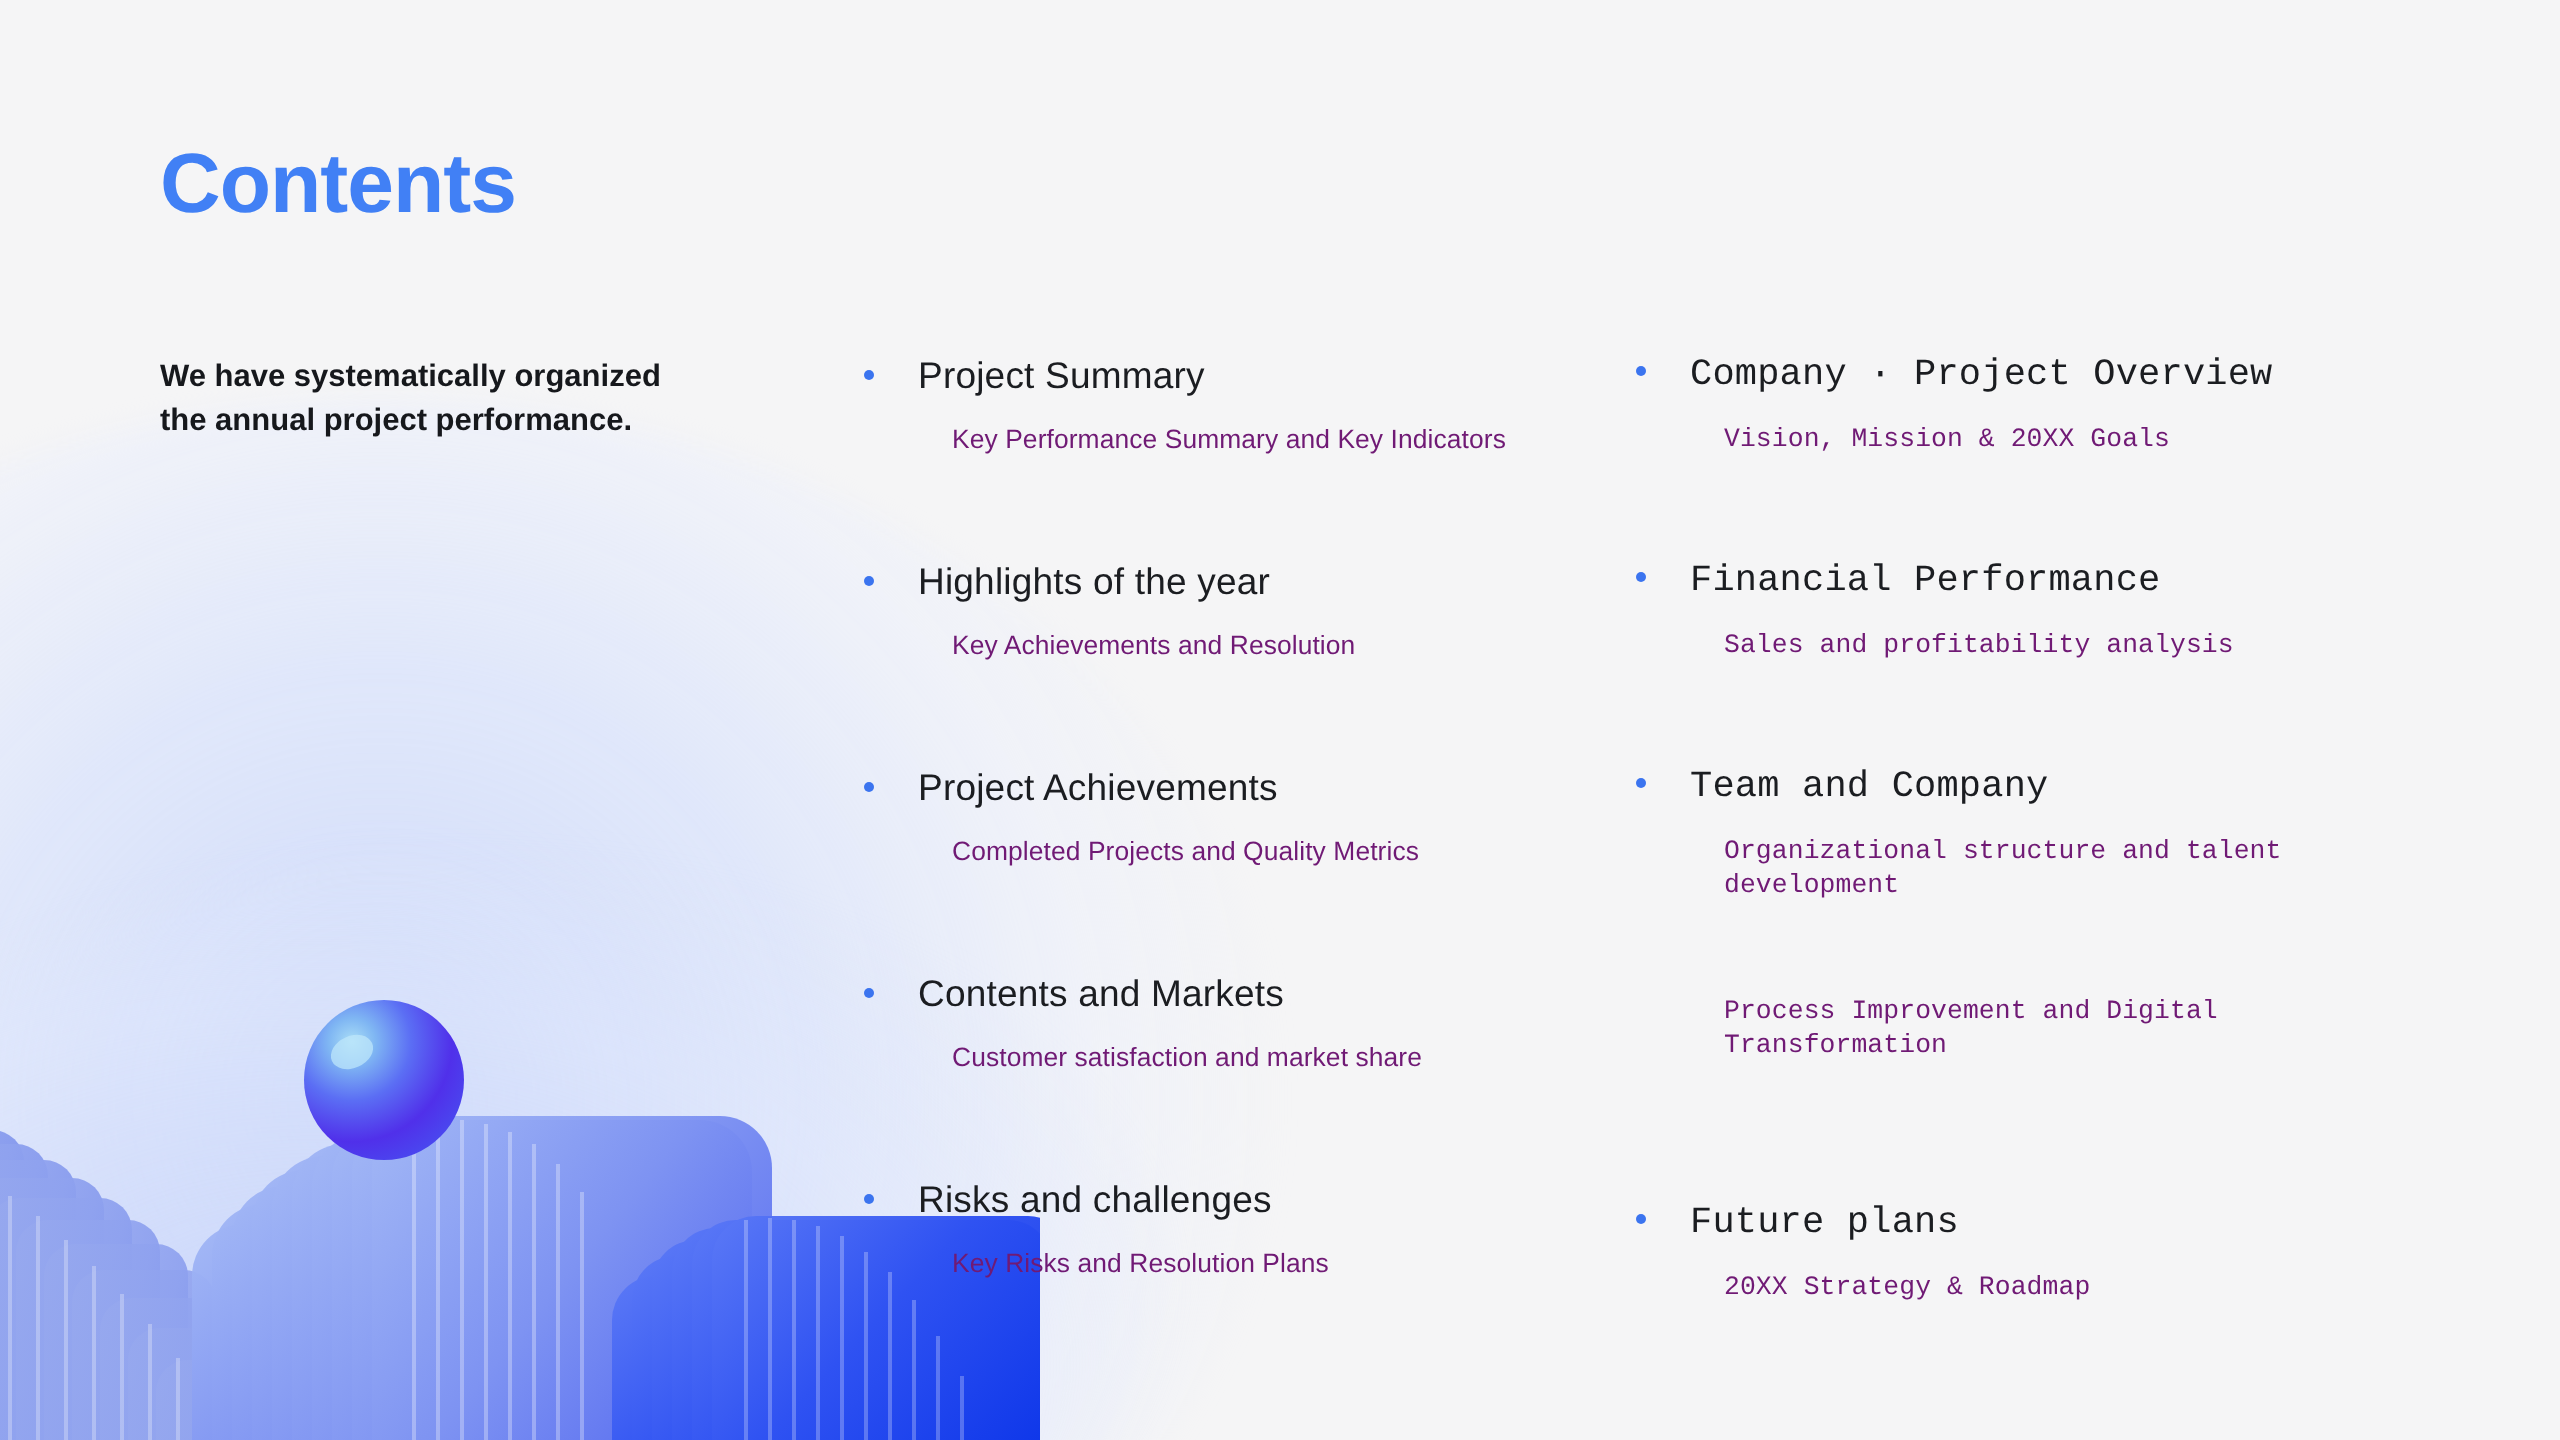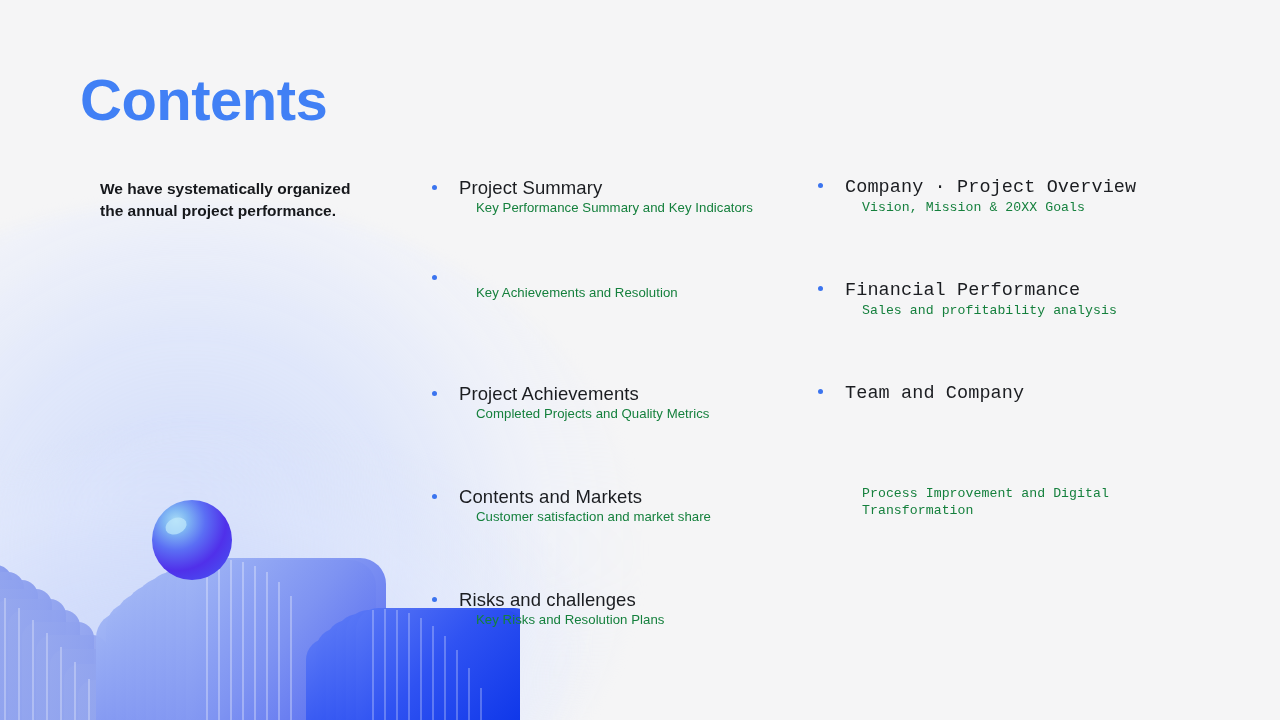--- a/index.html
+++ b/index.html
@@ -60,39 +60,38 @@
     height: 230px;
     pointer-events: none;
   }
   .artwork svg { display: block; width: 100%; height: 100%; }
 
   
   .page-title {
     position: absolute;
     left: 80px;
     top: 70px;
-    font-size: 58px;
+    font-size: 42px;
     line-height: 1.05;
     font-weight: bold;
     letter-spacing: -0.5px;
     color: #4180f5;
     margin: 0;
   }
 
   .intro {
     position: absolute;
     left: 80px;
     top: 178px;
     width: 320px;
     font-size: 15.5px;
     line-height: 1.45;
     font-weight: bold;
     color: #16181c;
     white-space: pre-line;
-    margin-left: 20px;
   }
 
   
   .toc {
     position: absolute;
     left: 432px;
     top: 176px;
     width: 800px;
     display: flex;
     gap: 0;
@@ -120,24 +119,24 @@
   }
   .toc-title {
     font-size: 18.5px;
     line-height: 1.25;
     color: #1b1d21;
     font-weight: normal;
     letter-spacing: 0.1px;
   }
   .toc-sub {
     margin-left: 44px;
-    margin-top: 0;
+    margin-top: 12px;
     font-size: 13.2px;
     line-height: 1.3;
-    color: #15803d;
+    color: #701a75;
     letter-spacing: 0.05px;
   }
 </style>
 </head>
 <body>
 
 <div class="slide">
 
   <div class="bg-glow"></div>
   <div class="bg-glow-2"></div>
@@ -262,20 +261,21 @@
         <div class="toc-item-head">
           <span class="bullet"></span>
           <span class="toc-title">Project Summary</span>
         </div>
         <div class="toc-sub">Key Performance Summary and Key Indicators</div>
       </div>
 
       <div class="toc-item">
         <div class="toc-item-head">
           <span class="bullet"></span>
+          <span class="toc-title">Highlights of the year</span>
         </div>
         <div class="toc-sub">Key Achievements and Resolution</div>
       </div>
 
       <div class="toc-item">
         <div class="toc-item-head">
           <span class="bullet"></span>
           <span class="toc-title">Project Achievements</span>
         </div>
         <div class="toc-sub">Completed Projects and Quality Metrics</div>
@@ -315,24 +315,32 @@
           <span class="toc-title">Financial Performance</span>
         </div>
         <div class="toc-sub">Sales and profitability analysis</div>
       </div>
 
       <div class="toc-item">
         <div class="toc-item-head">
           <span class="bullet"></span>
           <span class="toc-title">Team and Company</span>
         </div>
+        <div class="toc-sub">Organizational structure and talent development</div>
       </div>
 
       <div class="toc-item">
         <div class="toc-sub">Process Improvement and Digital Transformation</div>
       </div>
 
+      <div class="toc-item">
+        <div class="toc-item-head">
+          <span class="bullet"></span>
+          <span class="toc-title">Future plans</span>
+        </div>
+        <div class="toc-sub">20XX Strategy &amp; Roadmap</div>
+      </div>
 
     </div>
 
   </div>
 
 </div>
 
 </body></html>

